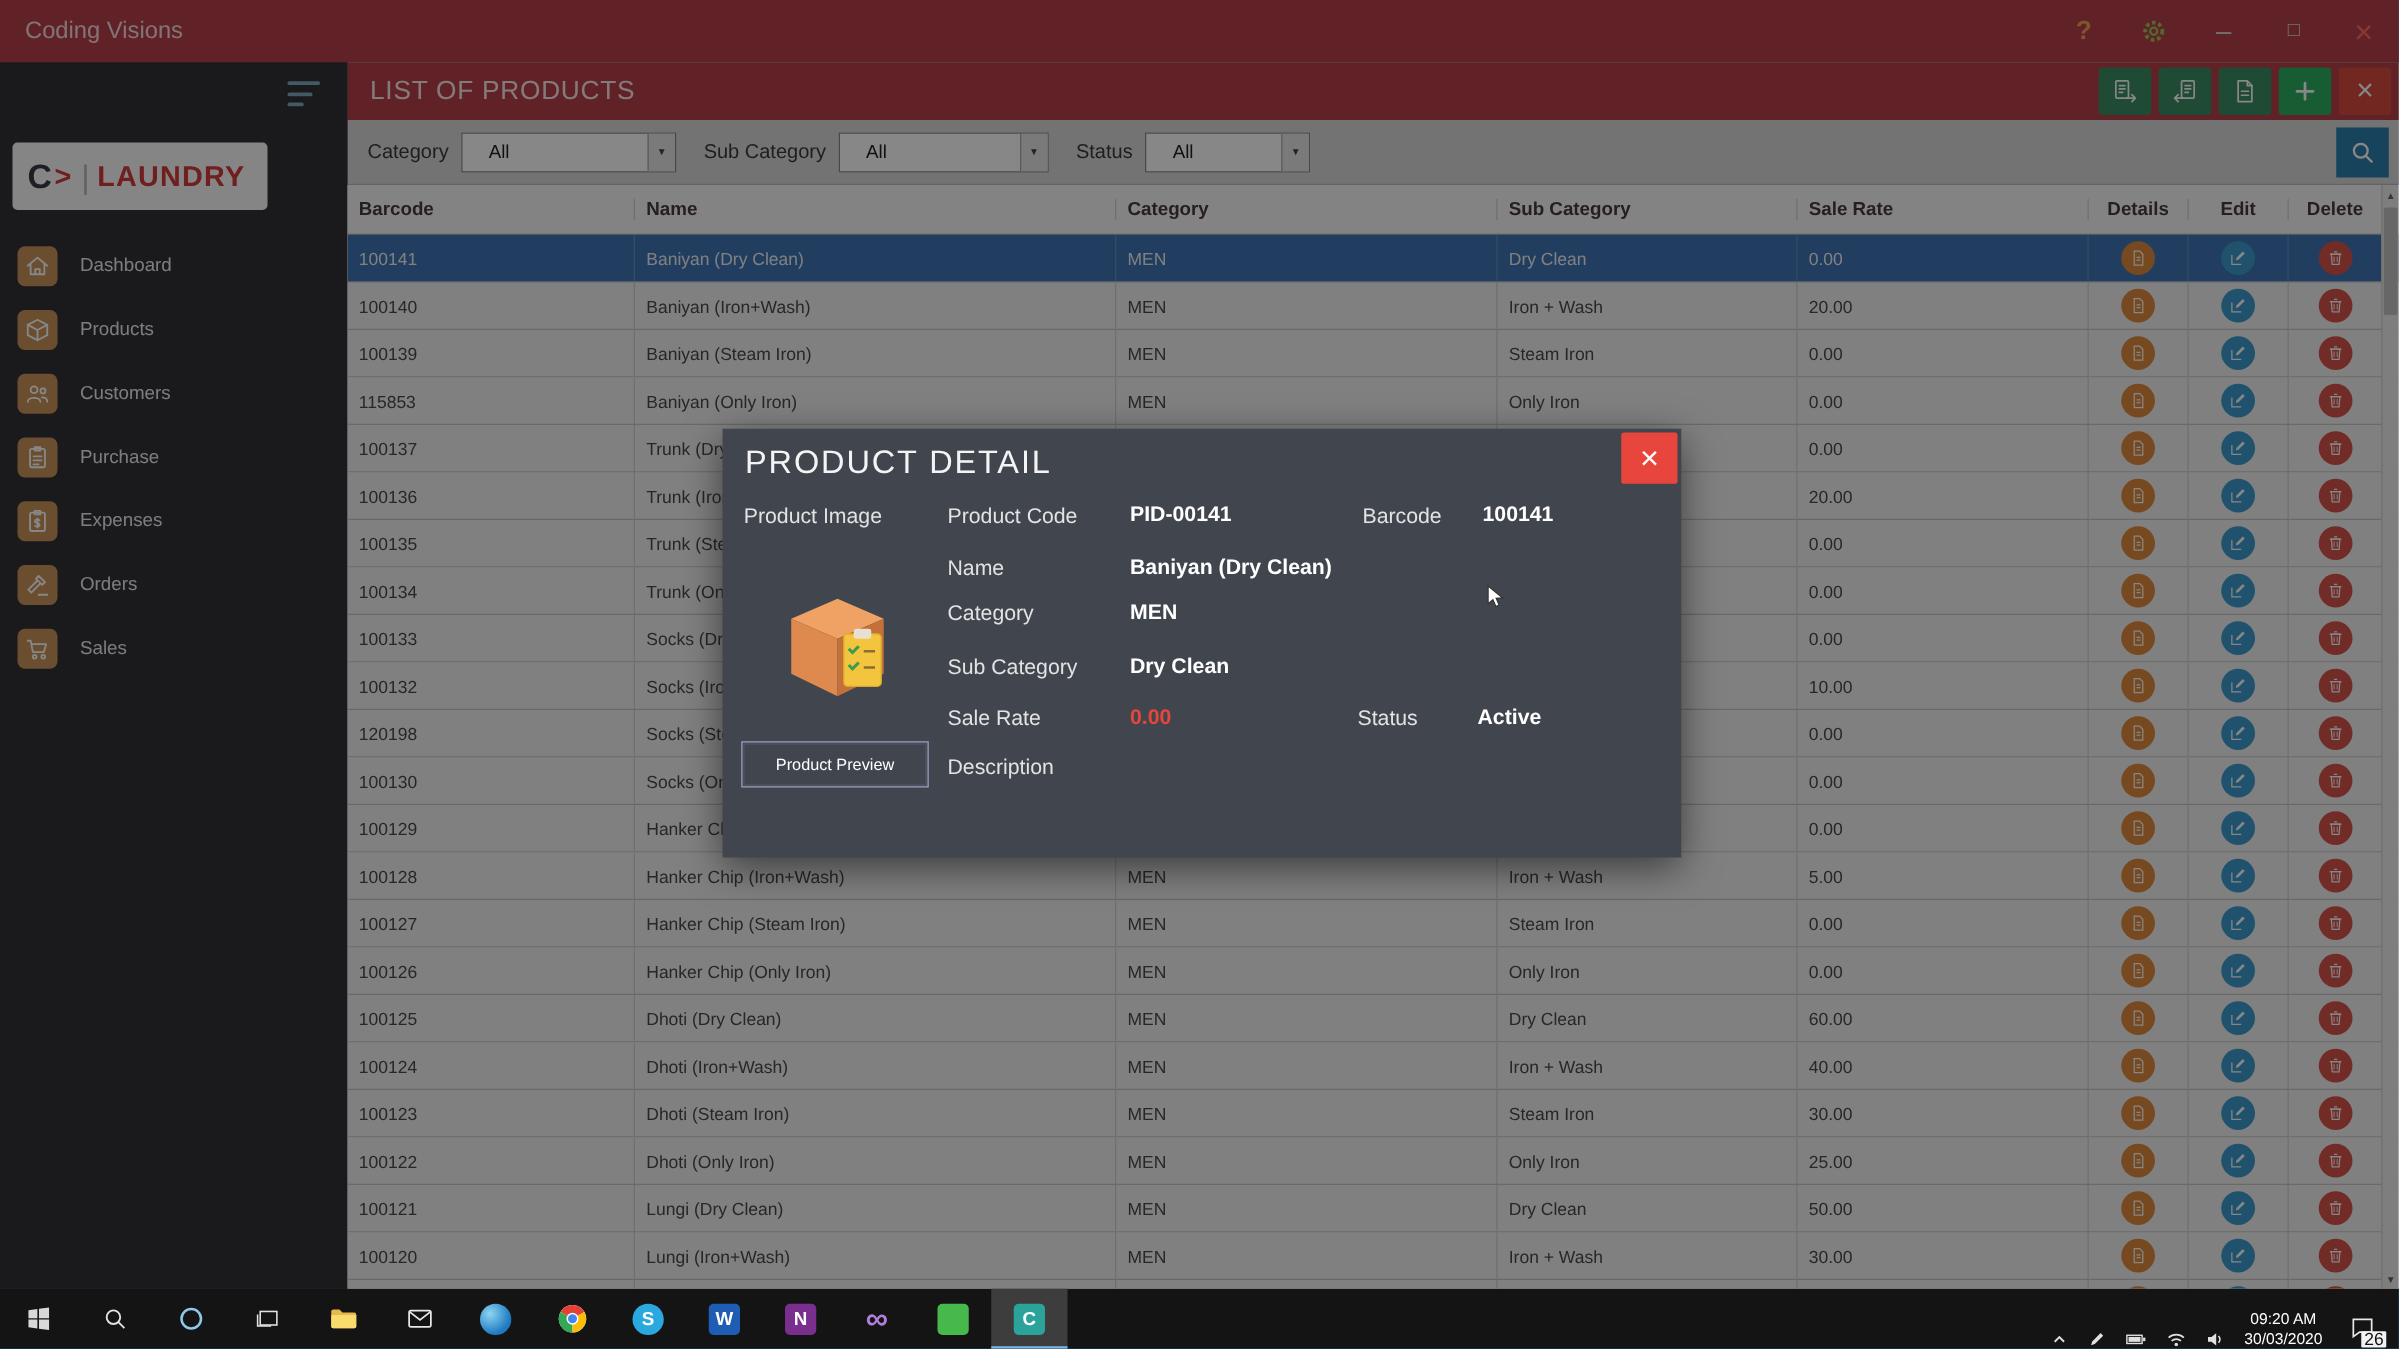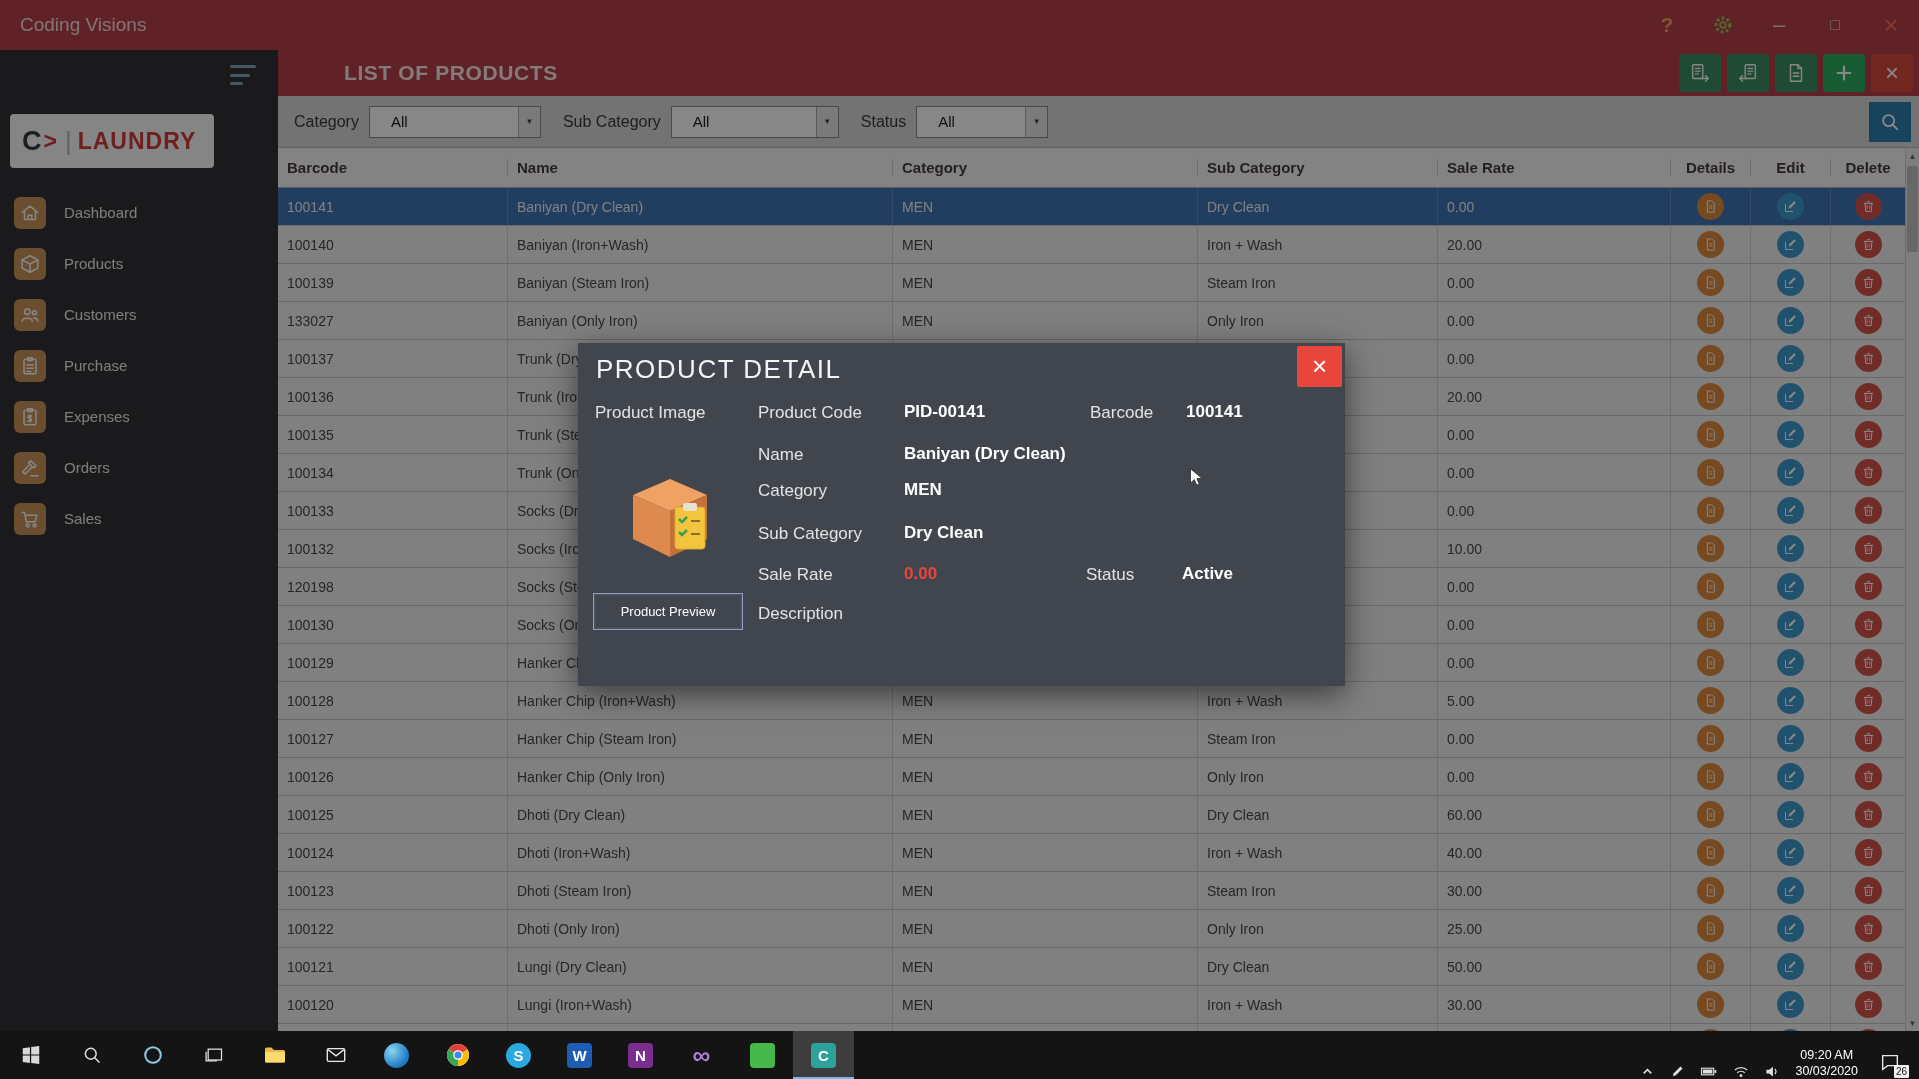--- a/index.html
+++ b/index.html
@@ -32,21 +32,21 @@
   .logo-div { font-size:26px; color:#b9b9b9; margin:0 6px 0 8px; font-weight:100; }
   .logo-name { font-size:23px; font-weight:bold; color:#d43c3c; letter-spacing:1px; }
   .nav { position:absolute; top:137px; left:0; right:0; }
   .nav-item { height:51px; display:flex; align-items:center; padding-left:14px; gap:18px; color:#ececec; font-size:15px; cursor:default; }
   .nav-icon { width:32px; height:32px; background:#c9935a; border-radius:6px; display:flex; align-items:center; justify-content:center; flex:none; }
   .nav-icon svg { width:22px; height:22px; fill:none; stroke:#fff; stroke-width:1.6; stroke-linecap:round; stroke-linejoin:round; }
 
   
   .main { flex:1; display:flex; flex-direction:column; background:#e8e8e8; min-width:0; }
   .page-header { height:46px; background:#b5414b; display:flex; align-items:center; padding-left:18px; flex:none; }
-  .page-title { color:rgba(255,240,240,.95); font-size:21px; font-weight:bold; letter-spacing:.6px;margin-left:48px; }
+  .page-title { color:rgba(255,240,240,.95); font-size:21px; font-weight:normal; letter-spacing:.6px; }
   .toolbar { margin-left:auto; display:flex; gap:6px; padding-right:6px; }
   .tool-btn { width:42px; height:38px; border-radius:3px; display:flex; align-items:center; justify-content:center; cursor:default; }
   .tool-green { background:#3c8f63; }
   .tool-plus { background:#2fae62; }
   .tool-closer { background:#d84a3f; color:#fff; font-size:24px; }
   .tool-btn svg { width:22px; height:22px; fill:none; stroke:#fff; stroke-width:1.5; stroke-linecap:round; stroke-linejoin:round; }
 
   .filter-bar { height:52px; background:#d9d9d9; display:flex; align-items:center; padding:0 8px 0 16px; flex:none; border-bottom:1px solid #bbb; }
   .f-label { font-size:16px; color:#3a3a3a; margin-right:10px; }
   .f-gap { margin-left:22px; }
@@ -96,21 +96,21 @@
   .tb-app { width:61px; height:100%; display:flex; align-items:center; justify-content:center; cursor:default; }
   .tb-app.active { background:#3d3d3d; box-shadow:inset 0 -2px 0 #76b9ed; }
   .tb-ic { display:flex; align-items:center; justify-content:center; }
   .tb-ic .sq { width:25px; height:25px; border-radius:4px; display:flex; align-items:center; justify-content:center; color:#fff; font-weight:bold; font-size:15px; }
   .tb-ic .cir { width:25px; height:25px; border-radius:50%; display:flex; align-items:center; justify-content:center; color:#fff; font-weight:bold; font-size:15px; }
   .tb-ic .ltr-only { color:#b07fd8; font-size:25px; font-weight:bold; line-height:1; }
   .tray { margin-left:auto; display:flex; align-items:flex-end; gap:15px; padding-right:12px; height:100%; }
   .tray-ic { display:flex; align-items:center; justify-content:center; cursor:default; }
   .clock { color:#fff; font-size:12.5px; text-align:center; line-height:1.3; cursor:default; }
   .notif { position:relative; width:34px; height:34px; display:flex; align-items:center; justify-content:center; cursor:default; }
-  .badge { position:absolute; right:-2px; bottom:1px; background:#f2f2f2; color:#111; font-size:10px; padding:0 2px; border-radius:1px; line-height:13px; }
+  .badge { position:absolute; right:-2px; bottom:1px; background:#f2f2f2; color:#111; font-size:14px; padding:0 2px; border-radius:1px; line-height:13px; }
 </style>
 </head>
 <body>
 
 <div class="screen">
 
   <div class="app">
 
     <div class="titlebar">
       <span class="win-title">Coding Visions</span>
@@ -380,21 +380,21 @@
         <svg viewBox="0 0 24 24">
                       <path d="M6.5 7h11l-1.1 13H7.6z" fill="none" stroke="#fff" stroke-width="1.6"></path>
                       <path d="M4.5 7h15M10 4h4" stroke="#fff" stroke-width="1.6"></path>
                       <path d="M10 10v7M14 10v7" stroke="#fff" stroke-width="1.2"></path>
                     </svg>
       </span>
     </div>
   </div>
 
   <div class="trow">
-    <div class="cell c-barcode">133027</div>
+    <div class="cell c-barcode">115853</div>
     <div class="cell c-name">Baniyan (Only Iron)</div>
     <div class="cell c-category">MEN</div>
     <div class="cell c-subcat">Only Iron</div>
     <div class="cell c-rate">0.00</div>
     <div class="cell c-act">
       <span class="acir details-c">
         <svg viewBox="0 0 24 24">
                       <path d="M7 3h7l4 4v14H7z" fill="none" stroke="#fff" stroke-width="1.6"></path>
                       <path d="M10 11h5M10 14.5h5" stroke="#fff" stroke-width="1.4"></path>
                     </svg>

